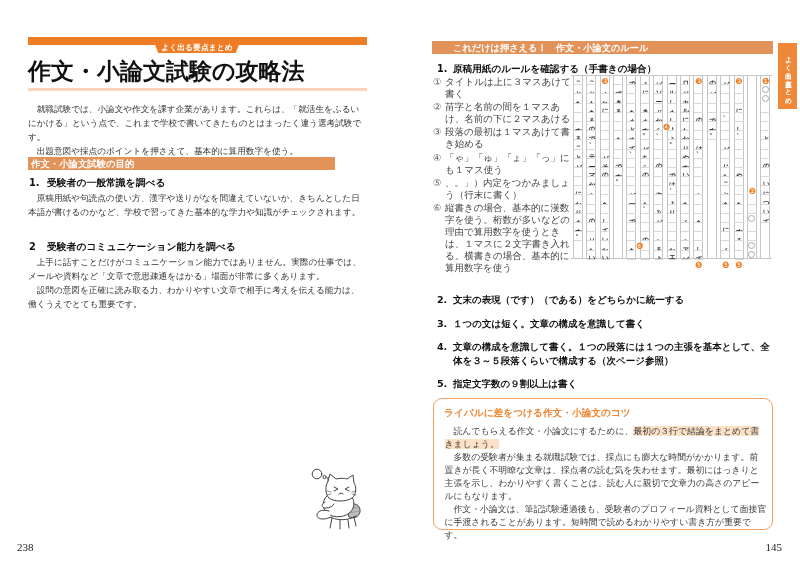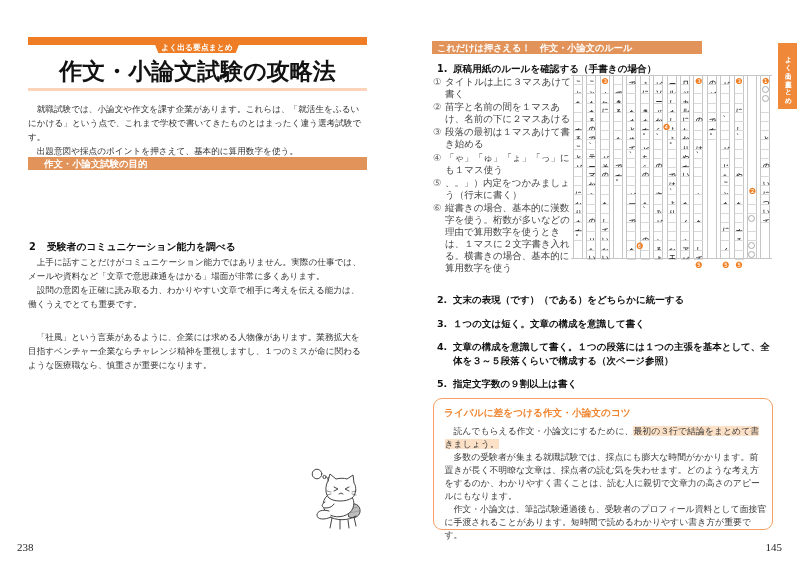--- a/index.html
+++ b/index.html
@@ -6,38 +6,38 @@
 *{box-sizing:border-box;margin:0;padding:0}
 html,body{width:800px;height:569px;overflow:hidden;background:#fff}
 body{position:relative;font-family:"DejaVu Sans","Liberation Sans",sans-serif;color:var(--text)}
 .page{position:absolute;top:0;width:400px;height:569px}
 .left{left:0}
 .right{left:400px}
 
 
 .top-bar{position:absolute;left:28px;top:37px;width:339px;height:8px;background:var(--accent)}
 .top-tab{position:absolute;left:152px;top:37px;width:90px;height:16px;background:var(--accent);clip-path:polygon(0 0,100% 0,93% 100%,7% 100%);color:#fff;font-size:7.8px;line-height:9px;padding-top:6px;text-align:center;font-weight:bold;white-space:nowrap}
-.title{position:absolute;left:28px;top:57px;width:339px;text-align:center;font-size:23px;line-height:28px;font-weight:bold;color:#111;white-space:nowrap}
+.title{position:absolute;left:28px;top:57px;width:339px;font-size:23px;line-height:28px;font-weight:bold;color:#111;white-space:nowrap}
 .title-rule{position:absolute;left:28px;top:88px;width:339px;height:3px;background:var(--title-rule)}
 .intro{position:absolute;left:28px;top:102px;width:339px;font-size:8.65px;line-height:14px}
 .intro p,.body p{text-indent:1em}
 .sec-bar{position:absolute;height:13px;background:var(--section-bar);color:#fff;font-weight:bold;line-height:13px;white-space:nowrap}
-.lsec{left:28px;top:157px;width:339px;font-size:9.4px;padding-left:16px}
+.lsec{left:28px;top:157px;width:307px;font-size:9.4px;padding-left:3px}
 .purpose{position:absolute;left:28px;width:339px}
 .pu1{top:176px}.pu2{top:240px}.pu3{top:330px}
 .ph{font-size:9.8px;line-height:14px;font-weight:bold;color:#111;margin-bottom:1px;white-space:nowrap}
 .ph .num{display:inline-block;width:19px;padding-left:1px}
 .body{font-size:8.65px;line-height:14px}
 .cat{position:absolute;left:308px;top:466px;width:58px;height:64px}
 .pnum{position:absolute;top:541px;font-family:"Liberation Serif","DejaVu Serif",serif;font-size:11px;color:#222}
 .lp{left:17px}
 .rp{right:18px}
 
 
-.rsec{left:32px;top:41px;width:270px;font-size:9.2px;padding-left:5px}
+.rsec{left:32px;top:41px;width:341px;font-size:9.2px;padding-left:21px}
 .side-tab{position:absolute;left:378px;top:43px;width:19px;height:66px;background:var(--side-tab);color:#fff;writing-mode:vertical-rl;font-size:6.8px;font-weight:bold;line-height:19px;text-align:center;letter-spacing:.3px;white-space:nowrap}
 .r1h{position:absolute;left:37px;top:62px;font-size:9.6px;line-height:14px;font-weight:bold;color:#111;white-space:nowrap}
 .r1h .num{display:inline-block;width:16px}
 .subrules{position:absolute;left:33px;top:76px;width:138px;list-style:none;font-size:9.5px;line-height:12px;color:#444}
 .subrules li{display:flex;margin-bottom:1.2px}
 .subrules .mark{flex:0 0 12px;color:#666}
 .subrules .st{flex:1}
 .grid{position:absolute;left:171px;top:75px;width:201px;height:184px;border-top:1px solid var(--grid-line);border-bottom:1px solid var(--grid-line)}
 .mcol{position:absolute;top:0;width:10px;height:100%;border-left:1px solid var(--grid-line);border-right:1px solid var(--grid-line)}
 .mcell{height:9.2px;border-bottom:.6px solid #d9d9d9;font-size:6.6px;line-height:9px;color:#333;font-weight:bold;writing-mode:vertical-rl;display:flex;align-items:center;justify-content:center;overflow:hidden}
@@ -67,32 +67,37 @@
 
   <div class="intro">
     <p>就職試験では、小論文や作文を課す企業があります。これらは、「就活生をふるいにかける」という点で、これまで学校で書いてきたものとはまったく違う選考試験です。</p>
     <p>出題意図や採点のポイントを押さえて、基本的に算用数字を使う。</p>
   </div>
 
   <div class="sec-bar lsec">
     <span>作文・小論文試験の目的</span>
   </div>
 
+  <div class="purpose pu1">
+    <h3 class="ph"><span class="num">1.</span><span>受験者の一般常識を調べる</span></h3>
+    <div class="body">
+      <p>原稿用紙や句読点の使い方、漢字や送りがなを間違えていないか、きちんとした日本語が書けるのかなど、学校で習ってきた基本的な学力や知識がチェックされます。</p>
+    </div>
+  </div>
 
   <div class="purpose pu2">
     <h3 class="ph"><span class="num">2</span><span>受験者のコミュニケーション能力を調べる</span></h3>
     <div class="body">
       <p>上手に話すことだけがコミュニケーション能力ではありません。実際の仕事では、メールや資料など「文章で意思疎通をはかる」場面が非常に多くあります。</p>
       <p>設問の意図を正確に読み取る力、わかりやすい文章で相手に考えを伝える能力は、働くうえでとても重要です。</p>
     </div>
   </div>
 
   <div class="purpose pu3">
     <div class="body">
-      <p>「社風」という言葉があるように、企業には求める人物像があります。業務拡大を目指すベンチャー企業ならチャレンジ精神を重視しますし、１つのミスが命に関わるような医療職なら、慎重さが重要になります。</p>
     </div>
   </div>
 
   <svg class="cat" viewBox="0 0 58 64" fill="none" stroke="#444" stroke-width="1" stroke-linecap="round" stroke-linejoin="round">
     <circle cx="9" cy="8" r="4.8"></circle>
     <circle cx="16.5" cy="11" r="1.6"></circle>
     <circle cx="20.5" cy="12.5" r="1.1"></circle>
     <path d="M39 40 C46 35 53 39 52 46 C51 51 46 53 41 51 Z" fill="#bdbdbd"></path>
     <path d="M41 43 L50 41 M41 47 L51 45" stroke="#888" stroke-width=".6"></path>
     <path d="M20 50 C28 55 40 55 48 50"></path>
@@ -510,19 +515,19 @@
     <li>
         <span class="num">5.</span>
         <span class="rt">指定文字数の９割以上は書く</span>
       </li>
   </ol>
 
   <div class="tips">
     <h4>ライバルに差をつける作文・小論文のコツ</h4>
     <div class="tb">
       <p><span>読んでもらえる作文・小論文にするために、</span><span class="hl">最初の３行で結論をまとめて書きましょう。</span></p>
-      <p>多数の受験者が集まる就職試験では、採点にも膨大な時間がかかります。前置きが長く不明瞭な文章は、採点者の読む気を失わせます。どのような考え方をするのか、わかりやすく書くことは、読む人に親切で文章力の高さのアピールにもなります。</p>
+      <p>多数の受験者が集まる就職試験では、採点にも膨大な時間がかかります。前置きが長く不明瞭な文章は、採点者の読む気を失わせます。最初にはっきりと主張を示し、わかりやすく書くことは、読む人に親切で文章力の高さのアピールにもなります。</p>
       <p>作文・小論文は、筆記試験通過後も、受験者のプロフィール資料として面接官に手渡されることがあります。短時間で読めるわかりやすい書き方が重要です。</p>
     </div>
   </div>
 
   <div class="pnum rp">145</div>
 </div>
 
 </body></html>

